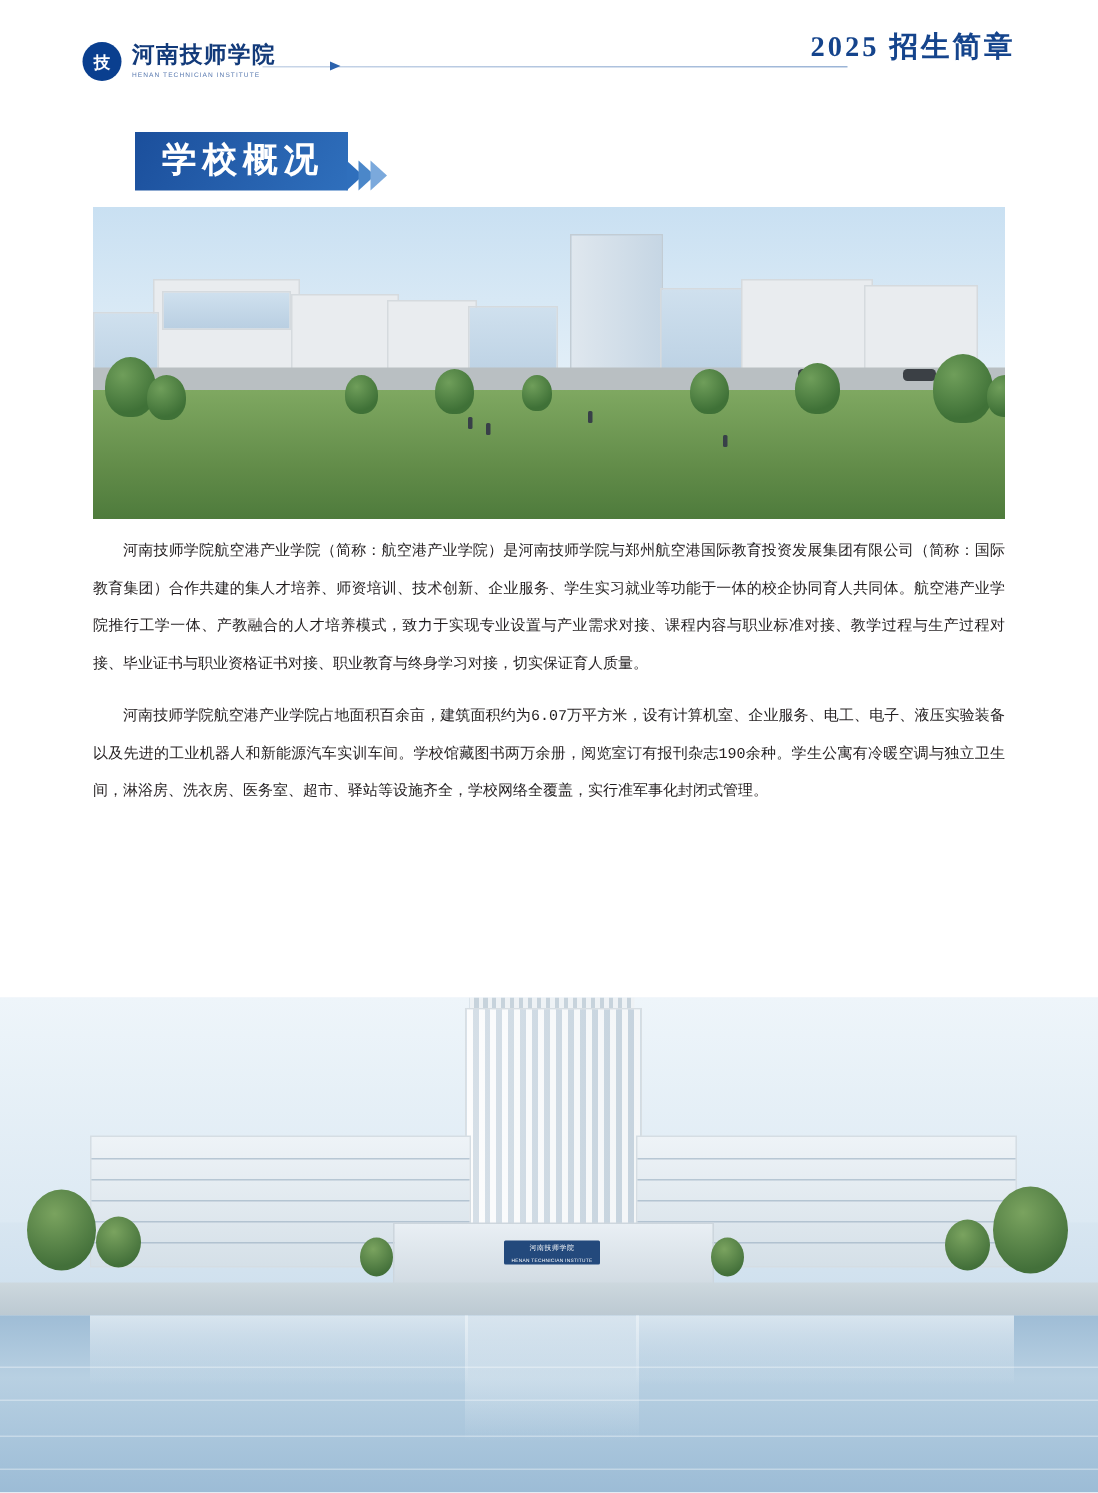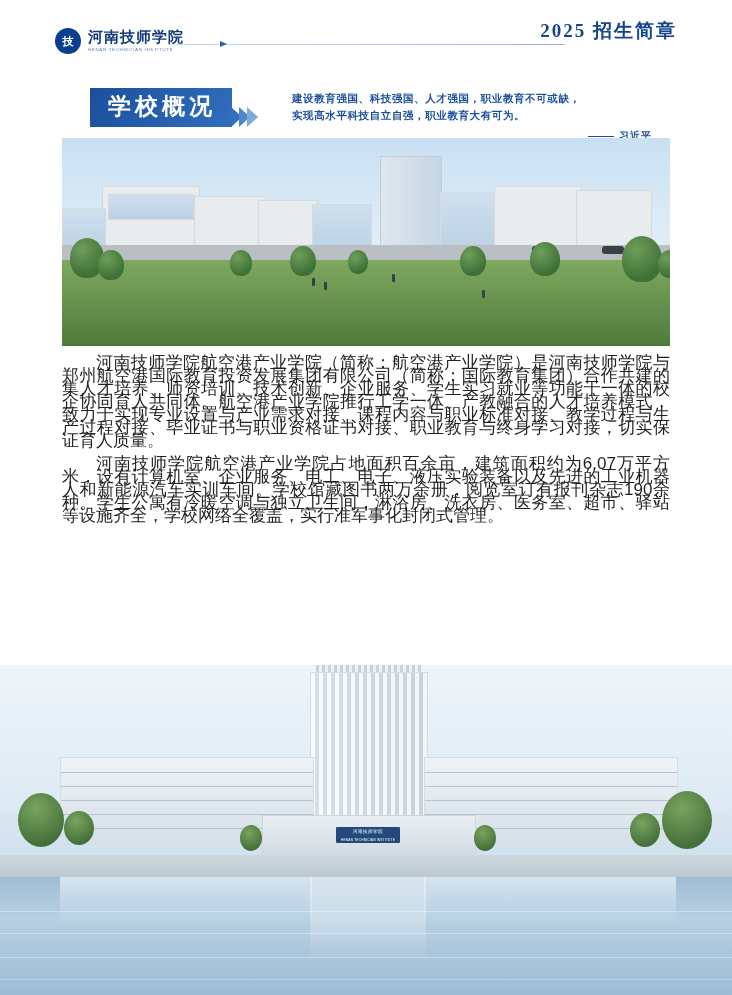--- a/index.html
+++ b/index.html
@@ -130,22 +130,23 @@
   .hero .car{
     position:absolute;bottom:92px;width:22px;height:8px;border-radius:3px;background:#3b4045;
   }
   .hero .person{
     position:absolute;width:3px;height:8px;background:#384048;border-radius:1px;
   }
 
   
   .body-text{
     position:absolute;left:62px;top:356px;width:608px;
-    font-size:17px;line-height:13px;color:#231f20;
+    font-size:10px;line-height:25px;color:#231f20;
     text-align:justify;
+    font-family:Liberation Mono, monospace;
   }
   .body-text p{margin:0 0 10px 0;text-indent:2em;}
 
   
   .bottom-img{
     position:absolute;left:0;bottom:0;width:732px;height:330px;
     overflow:hidden;
     background:linear-gradient(#e7f0f7 0%,#dbe8f2 40%,#cfe0ee 60%,#bcd4e6 100%);
   }
   .bottom-img .bsky{position:absolute;left:0;top:0;width:732px;height:150px;background:linear-gradient(#eef5fa,#dce9f3);}
@@ -227,25 +228,20 @@
 
   <div class="section-band">
     <div class="band-box">学校概况</div>
     <div class="chevrons">
       <div class="chev c1"></div>
         <div class="chev c2"></div>
         <div class="chev c3"></div>
     </div>
   </div>
 
-  <div class="quote">
-    <span>建设教育强国、科技强国、人才强国，职业教育不可或缺，</span><br>
-    <span>实现高水平科技自立自强，职业教育大有可为。</span>
-    <span class="attrib"><span class="dash"></span><span>习近平</span></span>
-  </div>
 
   <div class="hero">
     <div class="sky"></div>
 
     <div class="bld" style="left:40px;top:48px;width:96px;height:78px;"></div>
     <div class="bld glass" style="left:46px;top:56px;width:84px;height:24px;"></div>
     <div class="bld" style="left:132px;top:58px;width:70px;height:66px;"></div>
     <div class="bld" style="left:196px;top:62px;width:58px;height:60px;"></div>
     <div class="bld glass" style="left:250px;top:66px;width:58px;height:54px;"></div>
     <div class="tower"></div>

